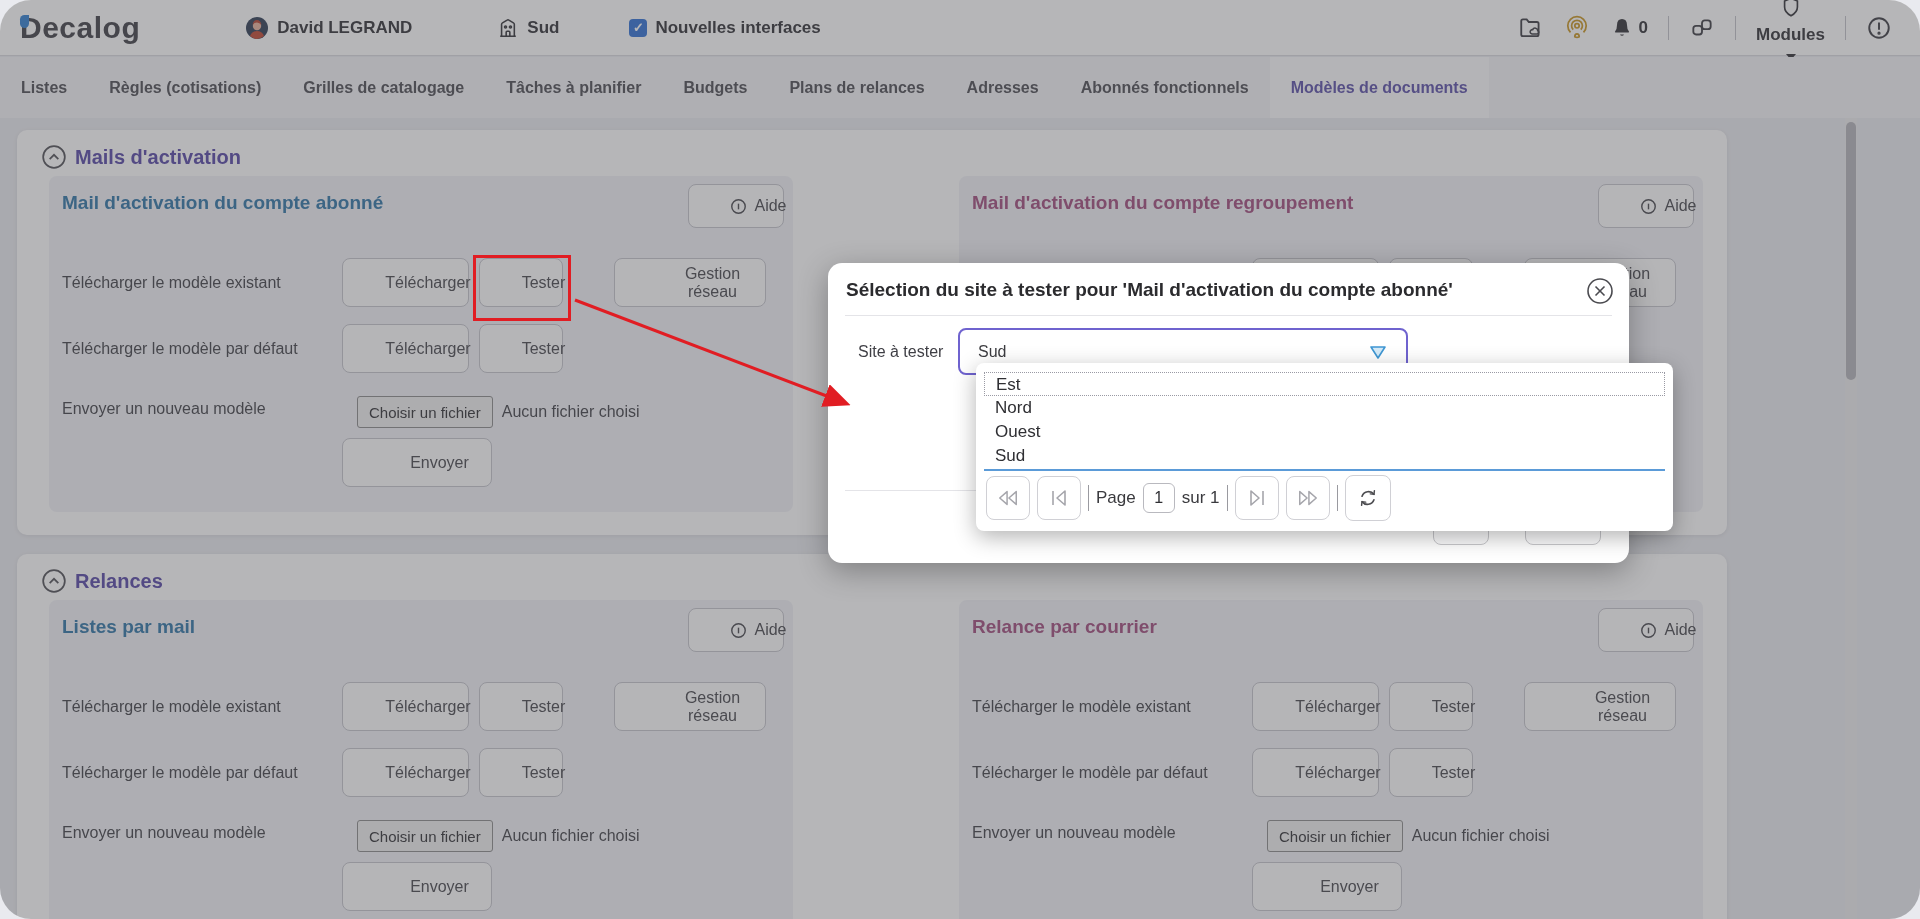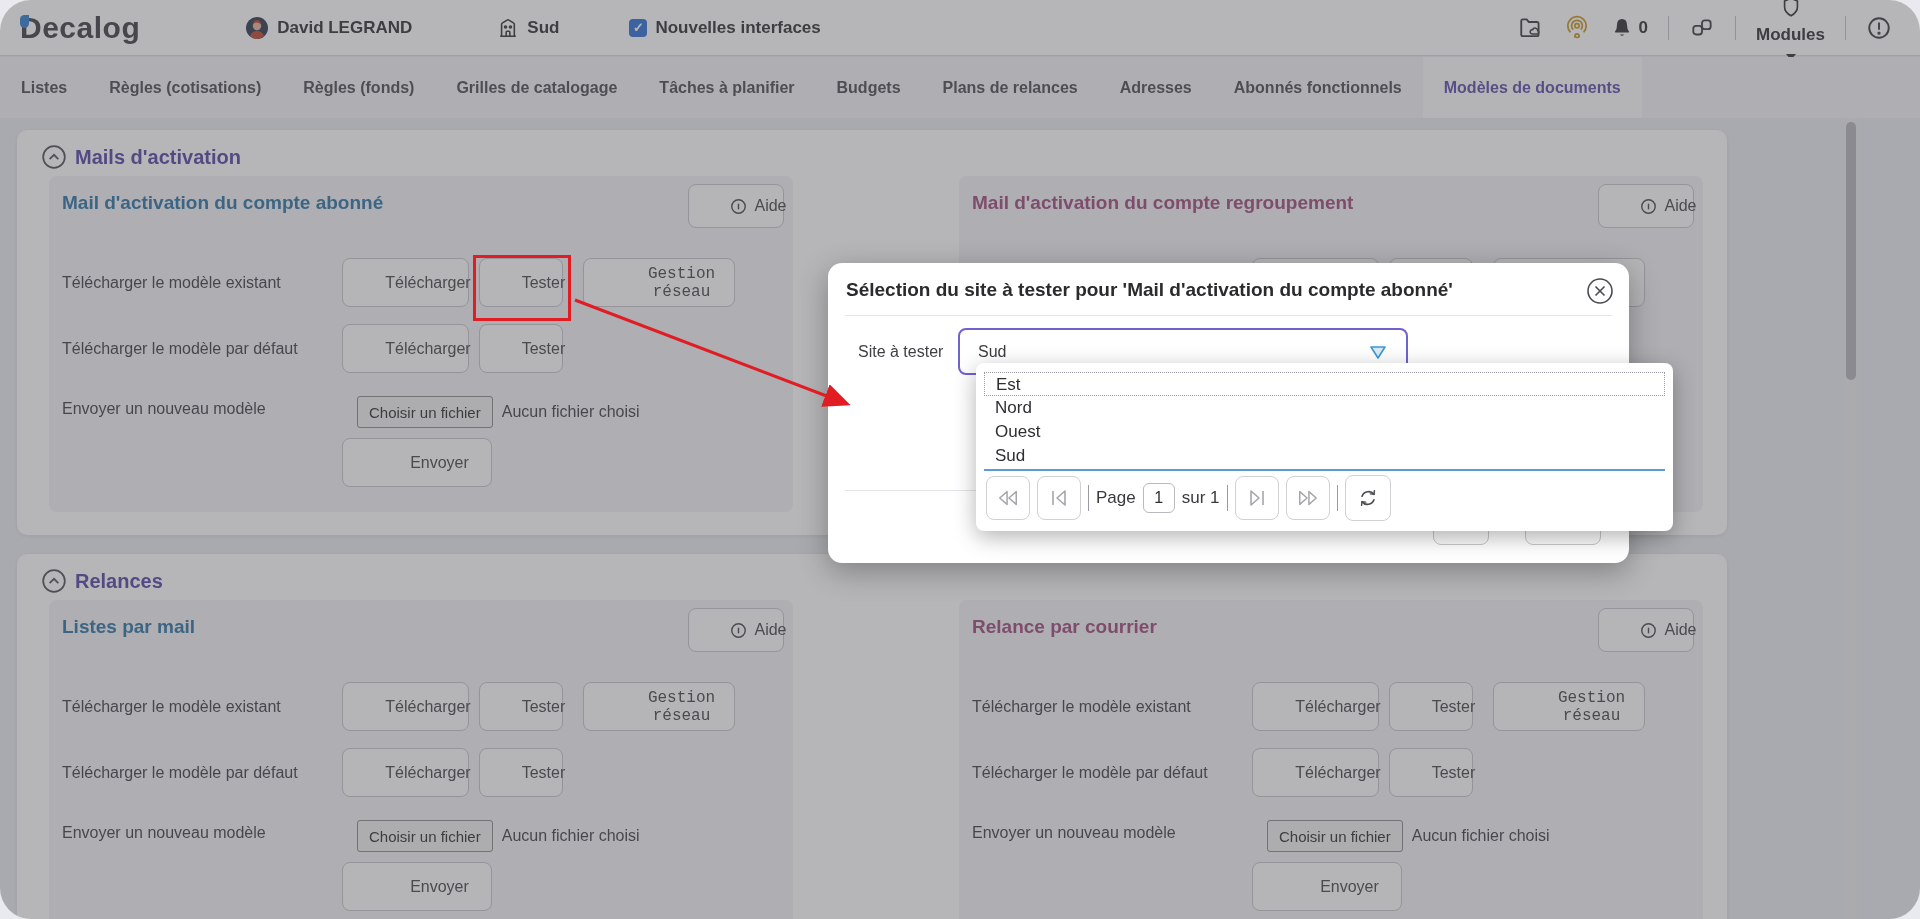--- a/index.html
+++ b/index.html
@@ -47,21 +47,21 @@
   .title-blue { color:#2e74a6; }
   .title-mauve { color:#a04a7c; }
 
   .btn { position:absolute; background:#fdfdfe; border:1px solid #c4c4cb; border-radius:8px;
          font-family:"Liberation Sans",sans-serif; font-size:16px; color:#45454b; cursor:pointer;
          display:flex; align-items:center; justify-content:center; gap:7px;padding-left:45px; }
   .btn-aide { right:9px; top:8px; width:96px; height:44px; }
   .row-label { position:absolute; left:13px; font-size:16px; color:#3f3f45; display:flex; align-items:center; height:49px; }
   .r1 { top:82px; } .r2 { top:148px; } .r3 { top:212px; }
   .rowbtn { height:49px; }
-  .c1 { left:293px; width:127px;text-align:right; } .c2 { left:430px; width:84px; } .c3 { left:534px; width:152px;font-family:Liberation Mono, monospace; }
+  .c1 { left:293px; width:127px;text-align:right; } .c2 { left:430px; width:84px; } .c3 { left:565px; width:152px; }
   .filerow { position:absolute; left:308px; top:219px; height:34px; display:flex; align-items:center; gap:9px;justify-content:space-between; }
   .file-btn { background:#efefef; border:1px solid #8a8a8a; border-radius:3px; height:32px; padding:0 11px;
               font-family:"Liberation Sans",sans-serif; font-size:15px; color:#2f2f33; cursor:pointer; }
   .file-none { font-size:16px; color:#3f3f45; }
   .btn-send { left:293px; top:262px; width:150px; height:49px; }
 
   
   .scrollbar-track { position:absolute; left:1845px; top:118px; width:12px; height:801px; background:#ececee; z-index:1; }
   .scrollbar-thumb { position:absolute; left:1px; top:4px; width:10px; height:258px; background:#b4b4ba; border-radius:6px; }
 
@@ -193,21 +193,20 @@
             <line x1="12" y1="7" x2="12" y2="13.5"></line>
             <circle cx="12" cy="16.8" r="0.6" fill="#3a3a40"></circle>
           </svg>
       </span>
     </div>
   </header>
 
   <nav class="tabbar">
     <div class="tab">Listes</div>
     <div class="tab">Règles (cotisations)</div>
-    <div class="tab">Règles (fonds)</div>
     <div class="tab">Grilles de catalogage</div>
     <div class="tab">Tâches à planifier</div>
     <div class="tab">Budgets</div>
     <div class="tab">Plans de relances</div>
     <div class="tab">Adresses</div>
     <div class="tab">Abonnés fonctionnels</div>
     <div class="tab active">Modèles de documents</div>
   </nav>
 
   <section class="section-card sec-mails">

